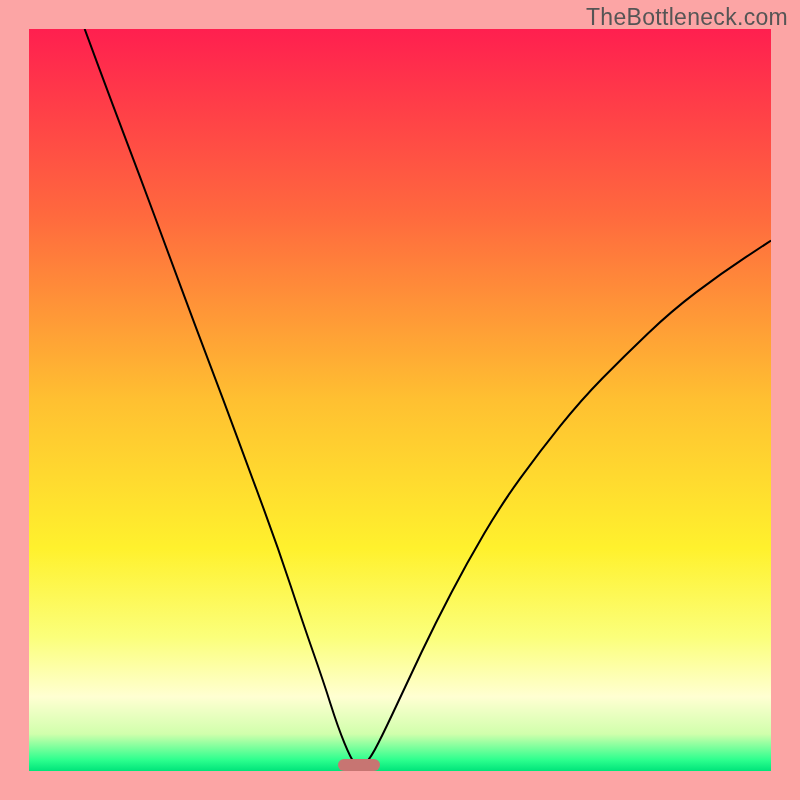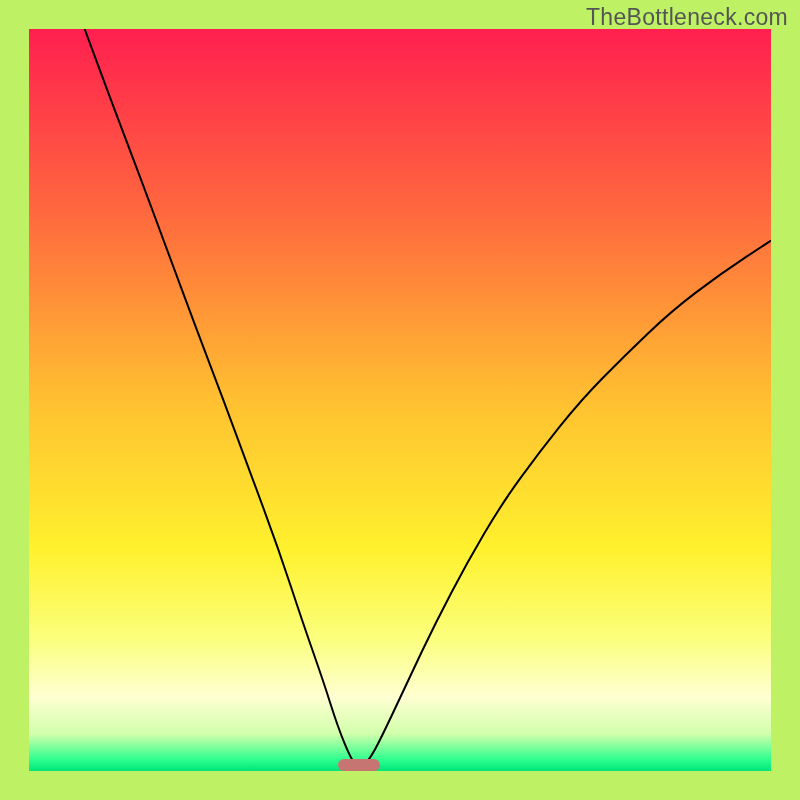--- a/index.html
+++ b/index.html
@@ -10,21 +10,21 @@
     overflow: hidden;
     background: #000;
     font-family: Arial, Helvetica, sans-serif;
   }
   .frame {
     position: absolute;
     left: 0;
     top: 0;
     width: 800px;
     height: 800px;
-    background: #bef264;
+    background: #fca5a5;
   }
   .plot-area {
     position: absolute;
     left: 29px;
     top: 29px;
     width: 742px;
     height: 742px;
     overflow: hidden;
   }
   .plot-area svg {

